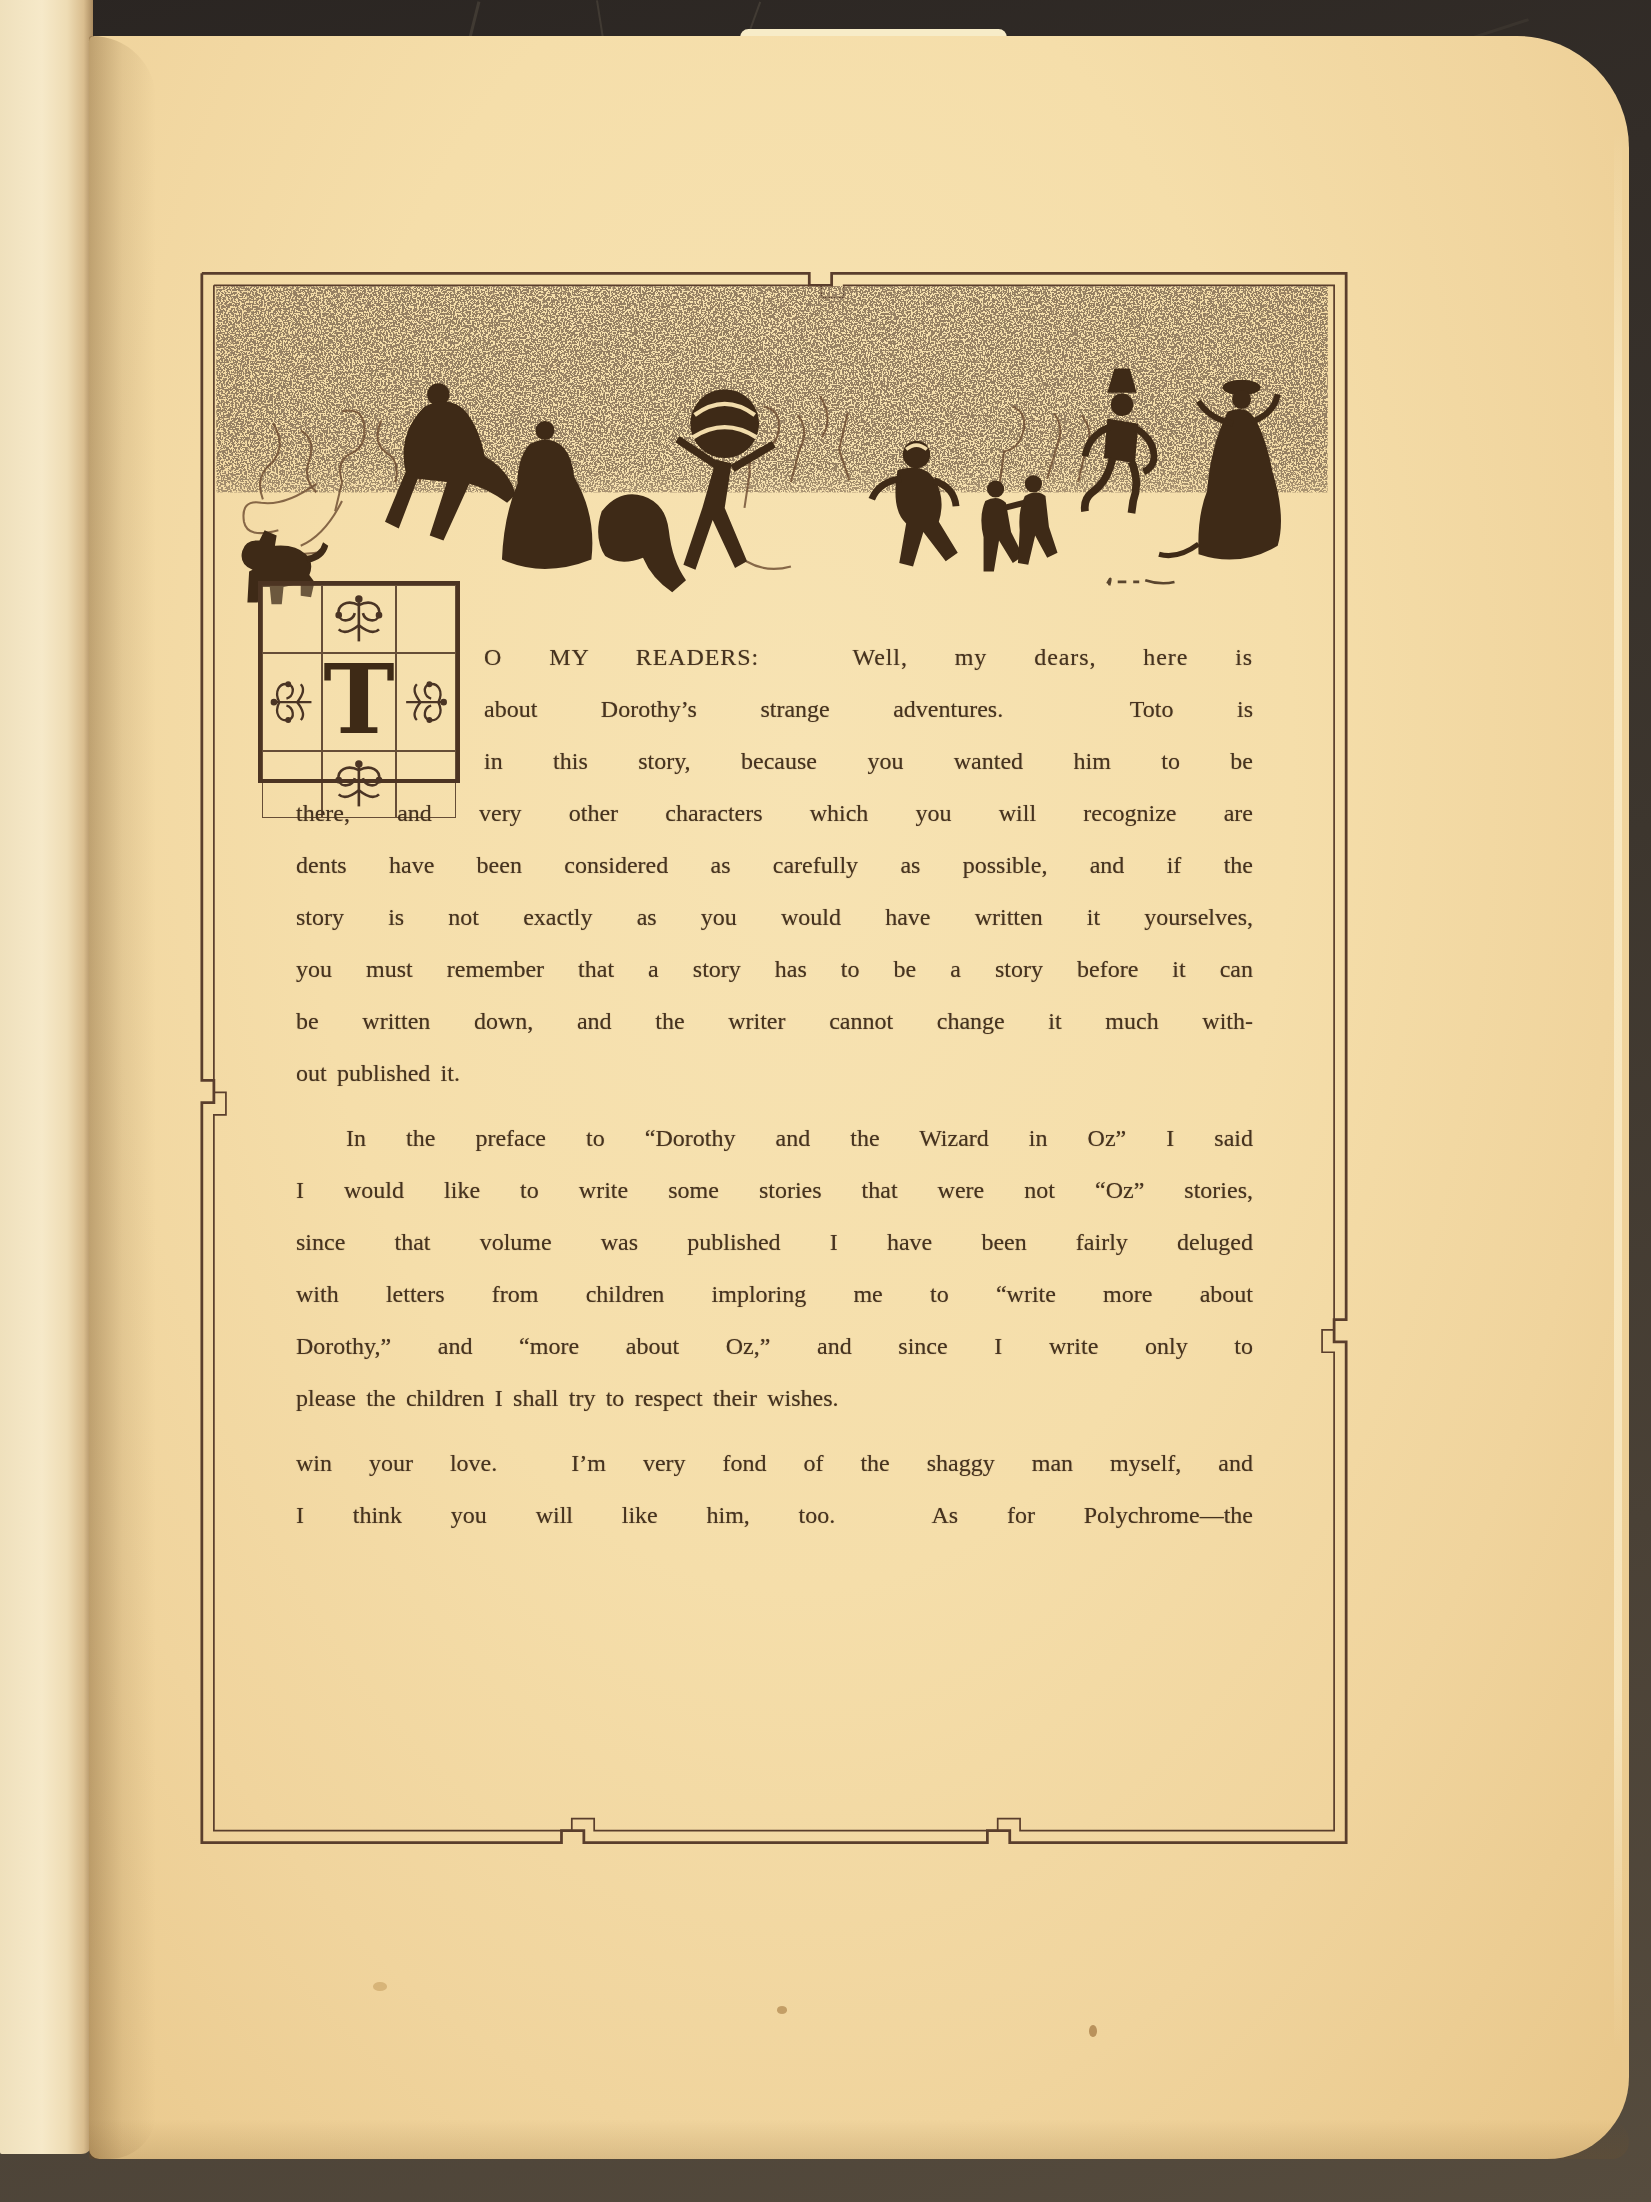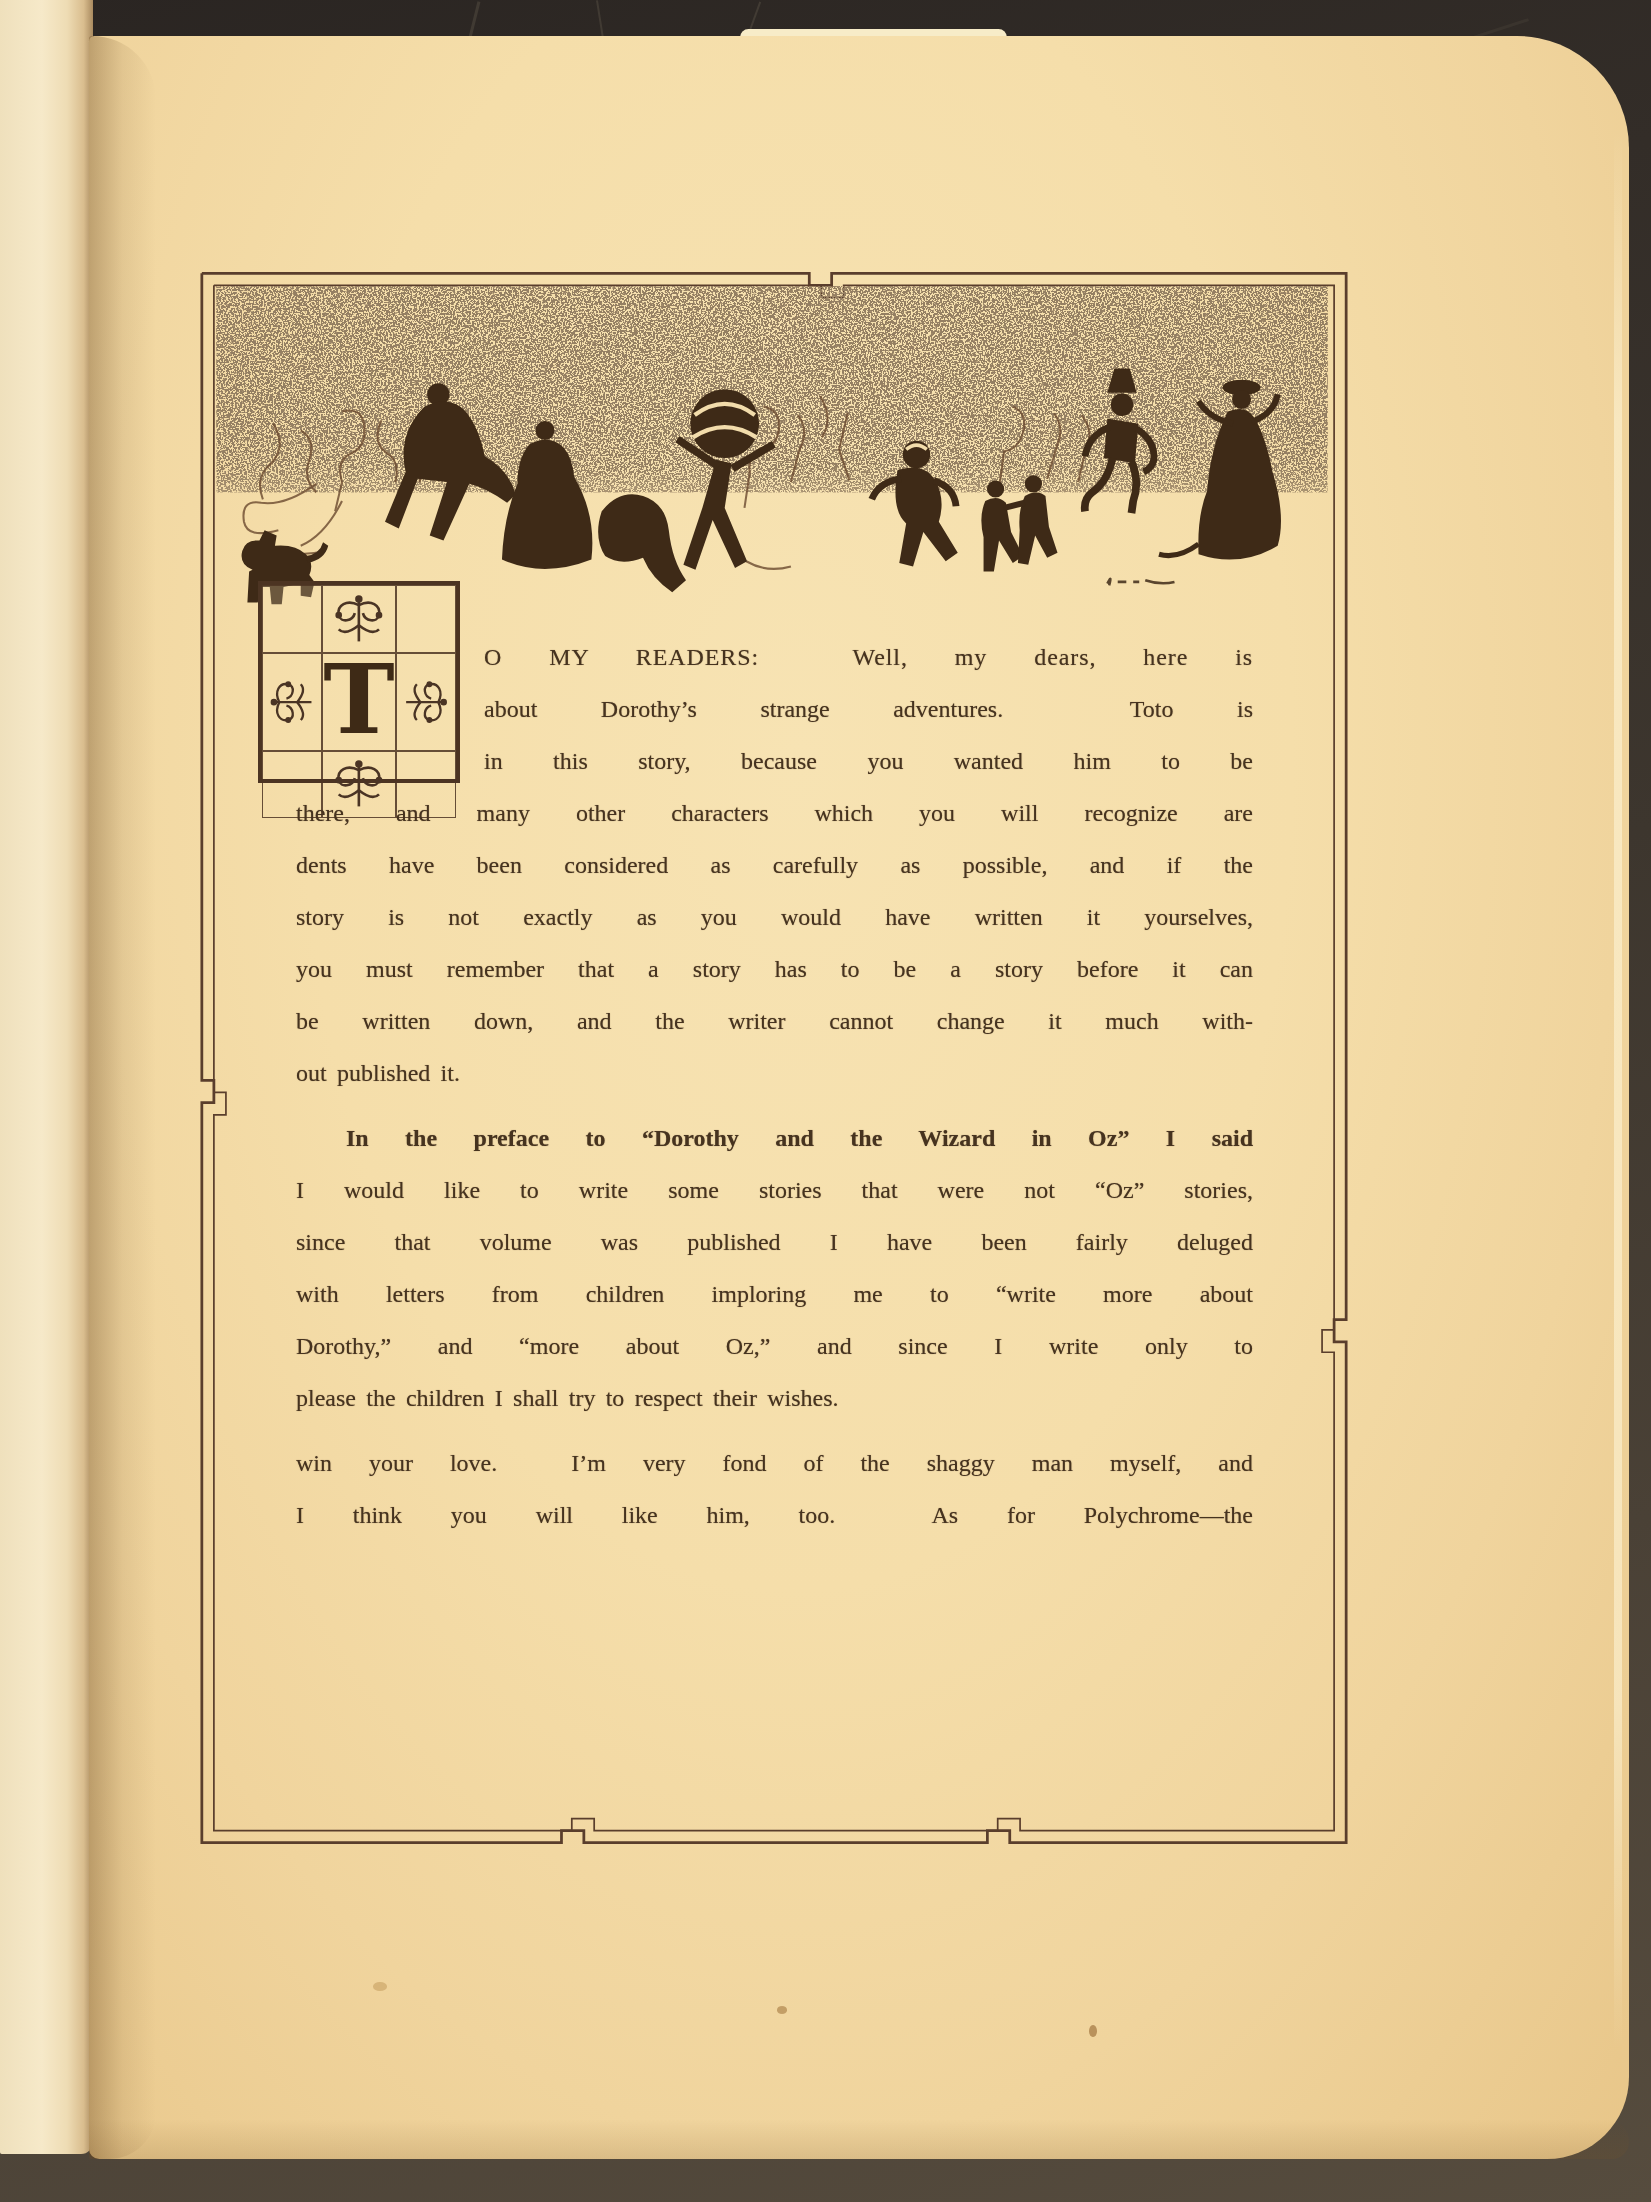--- a/index.html
+++ b/index.html
@@ -34,21 +34,21 @@
   .dc-letter{font-family:"DejaVu Serif", serif;font-weight:bold;font-size:96px;line-height:1;color:#3e2a16;
     transform:translateY(-1.7px);}
   
   .textblock{position:absolute;left:207px;top:595px;width:957px;color:#46331f;
     font-size:24px;line-height:52px;word-spacing:4.3px;
     text-shadow:0 0 1px rgba(72,50,30,.55);}
   .para + .para{margin-top:13px;}
   .line{text-align:justify;text-align-last:justify;height:52px;overflow:visible;}
   .line.last{text-align-last:left;}
   .line.dc{margin-left:188px;}
-  .line.fl{text-indent:50px;font-weight:bold;}
+  .line.fl{text-indent:50px;}
   .line.opener{letter-spacing:0.9px;}
   .freckle{position:absolute;border-radius:50%;}
 </style>
 </head>
 <body>
 
 <div class="scene">
 
   <div class="scratch" style="left:465px;top:0;width:2.6px;height:103px;transform:rotate(14deg);"></div>
   <div class="scratch" style="left:602px;top:0;width:1.7px;height:77px;transform:rotate(-9deg);"></div>
@@ -182,21 +182,21 @@
           </svg>
         </div>
       <div class="dc-cell"></div>
     </div>
 
     <div class="textblock" id="textblock">
         <div class="para">
           <div class="line dc opener">O MY READERS:&nbsp; Well, my dears, here is</div>
           <div class="line dc">about Dorothy’s strange adventures.&nbsp; Toto is</div>
           <div class="line dc">in this story, because you wanted him to be</div>
-          <div class="line">there, and many other characters which you will recognize are</div>
+          <div class="line">there, and very other characters which you will recognize are</div>
           <div class="line">dents have been considered as carefully as possible, and if the</div>
           <div class="line">story is not exactly as you would have written it yourselves,</div>
           <div class="line">you must remember that a story has to be a story before it can</div>
           <div class="line">be written down, and the writer cannot change it much with-</div>
           <div class="line last">out published it.</div>
         </div>
         <div class="para">
           <div class="line fl">In the preface to “Dorothy and the Wizard in Oz” I said</div>
           <div class="line">I would like to write some stories that were not “Oz” stories,</div>
           <div class="line">since that volume was published I have been fairly deluged</div>

